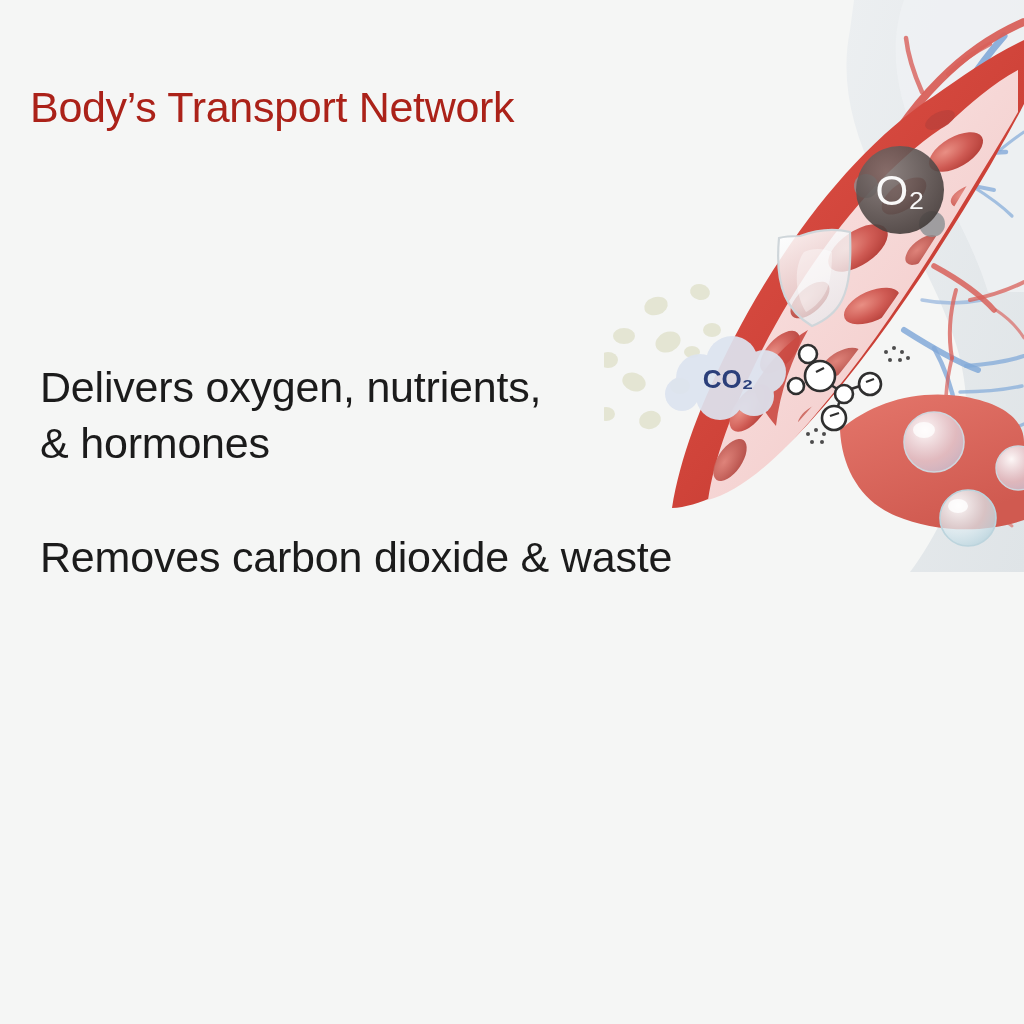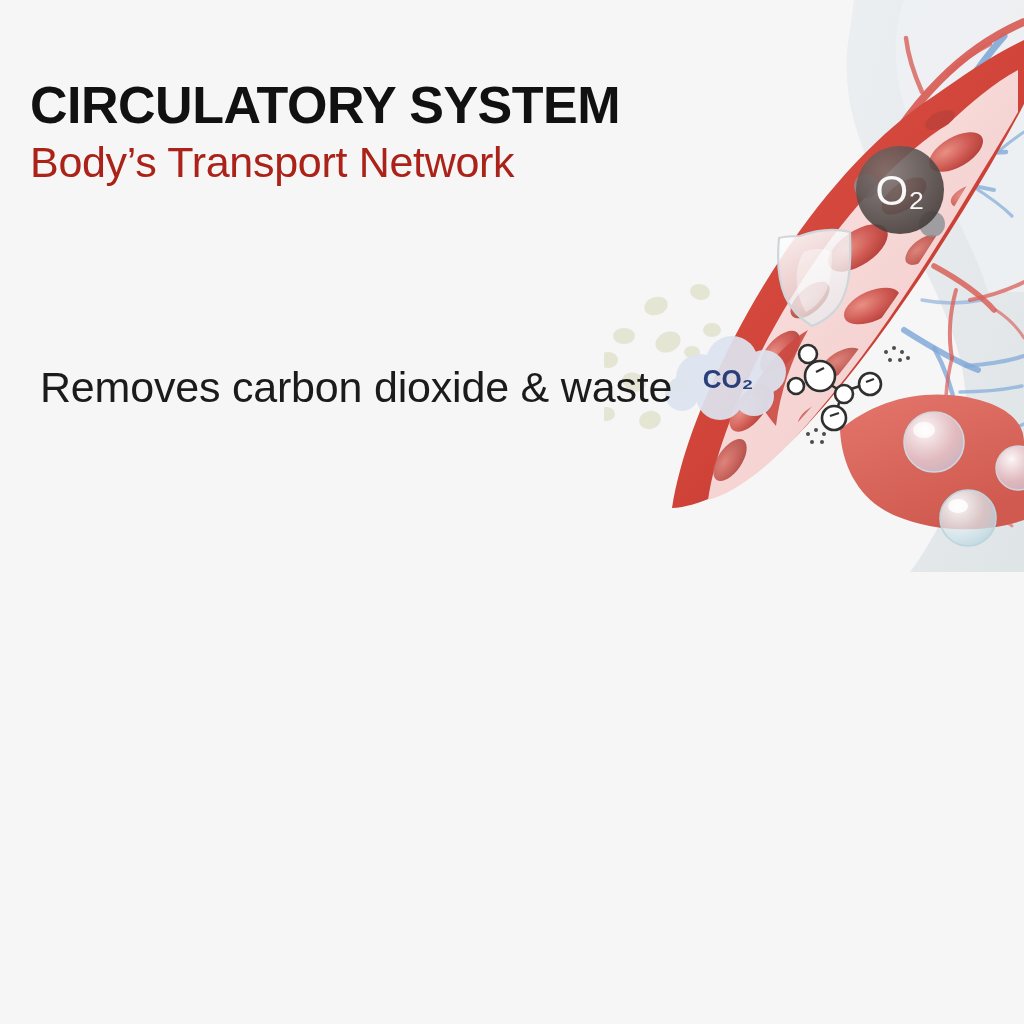--- a/index.html
+++ b/index.html
@@ -298,21 +298,22 @@
         <circle cx="330" cy="442" r="30" fill="url(#gBubbleP)" stroke="#cfd6dd" stroke-width="1.6"></circle>
         <ellipse cx="320" cy="430" rx="11" ry="8" fill="#ffffff" opacity="0.75"></ellipse>
         <circle cx="414" cy="468" r="22" fill="url(#gBubbleP)" stroke="#cfd6dd" stroke-width="1.4"></circle>
         <circle cx="364" cy="518" r="28" fill="url(#gBubble)" stroke="#bcd4dd" stroke-width="1.6"></circle>
         <ellipse cx="354" cy="506" rx="10" ry="7" fill="#ffffff" opacity="0.8"></ellipse>
       </g>
     </svg>
   </div>
 
   <div class="title-block">
-    <h1 class="main-title">CIRCULATORY SYSTEM</h1>
     <h2 class="sub-title">Body’s Transport Network</h2>
   </div>
 
   <div class="points">
+    <div class="point point-1">Delivers oxygen, nutrients,
+&amp; hormones</div>
     <div class="point point-2">Removes carbon dioxide &amp; waste</div>
   </div>
 
 </div>
 
 </body></html>

